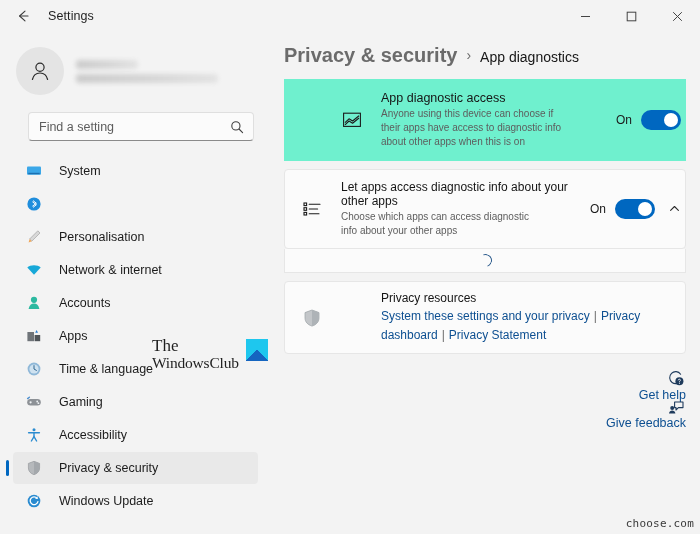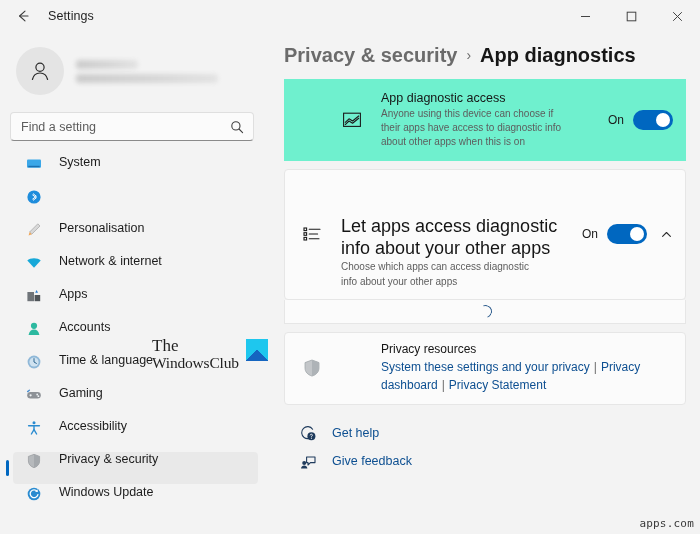--- a/index.html
+++ b/index.html
@@ -90,21 +90,21 @@
   .blur-line {
     background: linear-gradient(90deg,#c9c9c9,#d6d6d6 60%,#e2e2e2);
     border-radius: 3px;
     filter: blur(2.6px);
     opacity: 0.95;
   }
   .blur-name  { width: 62px; height: 9px; }
   .blur-email { width: 142px; height: 9px; }
 
   .search-wrap {
-    margin: 14px 16px 0 10px;
+    margin: 14px 16px 0 28px;
   }
   .search-box {
     position: relative;
     height: 29px;
     background: #fbfbfb;
     border: 1px solid #dfdfdf;
     border-bottom: 1px solid #8a8a8a;
     border-radius: 4px;
     display: flex;
     align-items: center;
@@ -125,20 +125,21 @@
     right: 9px; top: 50%;
     transform: translateY(-50%);
     color: #404040;
     display: flex;
   }
 
   .nav { margin-top: 14px; }
   .nav-item {
     position: relative;
     display: flex;
+    align-items: center;
     height: 32px;
     margin: 1px 12px 1px 13px;
     border-radius: 4px;
     padding-left: 12px;
   }
   .nav-item.selected {
     background: #e9e9e9;
   }
   .nav-item.selected::before {
     content: "";
@@ -214,23 +215,23 @@
     font-weight: 600;
   }
   .bc-sep {
     font-size: 14px;
     color: #6b6b6b;
     margin: 0 9px;
     position: relative;
     top: -2px;
   }
   .bc-current {
-    font-size: 20px;
+    font-size: 14px;
     color: #161616;
-    font-weight: 700;
+    font-weight: 400;
   }
 
   .cards { margin-top: 12px; padding: 0 14px 0 14px; }
 
   .card {
     background: #fbfbfb;
     border: 1px solid #e6e6e6;
     border-radius: 4px;
     display: flex;
     align-items: center;
@@ -255,31 +256,31 @@
   .card-body {
     flex: 1;
     padding: 10px 4px 10px 12px;
   }
   .card-title {
     font-size: 12.5px;
     color: #151515;
     line-height: 1.28;
     margin-bottom: 1px;
   }
-  .card-title.big { font-size: 18px; line-height: 1.22; margin-top: 36px; }
+  .card-title.big { font-size: 12px; line-height: 1.22; }
   .card-desc {
     font-size: 10px;
     color: #5d5d5d;
     line-height: 1.42;
     max-width: 190px;
   }
   .card-ctrl {
     display: flex;
     align-items: center;
-    margin-right: 12px;
+    margin-right: 4px;
     flex: none;
     justify-content: flex-end;
   }
   .toggle-label {
     font-size: 12px;
     color: #1b1b1b;
     margin-right: 9px;
   }
   .toggle {
     width: 40px; height: 20px;
@@ -336,22 +337,23 @@
     text-decoration: none;
   }
   .res-sep { color: #6b6b6b; margin: 0 4px; }
 
   .footer-links {
     margin-top: 14px;
     padding-left: 14px;
   }
   .flink {
     display: flex;
-    align-items: center;
+    align-items: flex-end;
     height: 28px;
+    flex-direction: column;
   }
   .flink-icon {
     width: 20px; height: 20px;
     display: flex; align-items: center; justify-content: center;
     color: #1f3b5c;
     flex: none;
   }
   .flink-icon svg { display: block; }
   .flink-label {
     margin-left: 14px;
@@ -455,36 +457,36 @@
           <svg width="16" height="16" viewBox="0 0 16 16">
               <path d="M1.3 5.6 C4.2 2.6 11.8 2.6 14.7 5.6 L8 12.7 Z" fill="#17a8d8"></path>
             </svg>
         </span>
         <span class="nav-label">Network &amp; internet</span>
       </div>
 
       <div class="nav-item">
         <span class="nav-icon">
           <svg width="16" height="16" viewBox="0 0 16 16">
+              <circle cx="8" cy="4.8" r="3.1" fill="#2cb9a0"></circle>
+              <path d="M2.6 14 C3.3 10.2 5.4 8.6 8 8.6 C10.6 8.6 12.7 10.2 13.4 14 Z" fill="#2cb9a0"></path>
+            </svg>
+        </span>
+        <span class="nav-label">Accounts</span>
+      </div>
+
+      <div class="nav-item">
+        <span class="nav-icon">
+          <svg width="16" height="16" viewBox="0 0 16 16">
               <rect x="1.4" y="4" width="6.6" height="9.2" fill="#6f7479"></rect>
               <rect x="8.6" y="7" width="5.6" height="6.2" fill="#4f5459"></rect>
               <path d="M10.6 2 L12 4.8 L9.2 4.8 Z" fill="#2f7fd0"></path>
             </svg>
         </span>
         <span class="nav-label">Apps</span>
-      </div>
-
-      <div class="nav-item">
-        <span class="nav-icon">
-          <svg width="16" height="16" viewBox="0 0 16 16">
-              <circle cx="8" cy="4.8" r="3.1" fill="#2cb9a0"></circle>
-              <path d="M2.6 14 C3.3 10.2 5.4 8.6 8 8.6 C10.6 8.6 12.7 10.2 13.4 14 Z" fill="#2cb9a0"></path>
-            </svg>
-        </span>
-        <span class="nav-label">Accounts</span>
       </div>
 
       <div class="nav-item">
         <span class="nav-icon">
           <svg width="16" height="16" viewBox="0 0 16 16">
               <circle cx="8" cy="8" r="6.4" fill="#8fb8d8"></circle>
               <circle cx="8" cy="8" r="4.6" fill="#cfe2f0"></circle>
               <path d="M8 4.6 V8 L10.4 9.4" stroke="#2e6690" stroke-width="1" fill="none" stroke-linecap="round"></path>
             </svg>
         </span>
@@ -640,16 +642,16 @@
               <circle cx="4.2" cy="10" r="2" fill="#1f3b5c" stroke="none"></circle>
               <path d="M1 15.4 C1.4 13.2 2.6 12.4 4.2 12.4 C5.8 12.4 7 13.2 7.4 15.4 Z" fill="#1f3b5c" stroke="none"></path>
             </svg>
           </span>
           <span class="flink-label">Give feedback</span>
         </div>
       </div>
 
     </div>
 
-    <div class="wm-site">apps.com</div>
+    <div class="wm-site">choose.com</div>
   </div>
 
 </div>
 
 </body></html>

